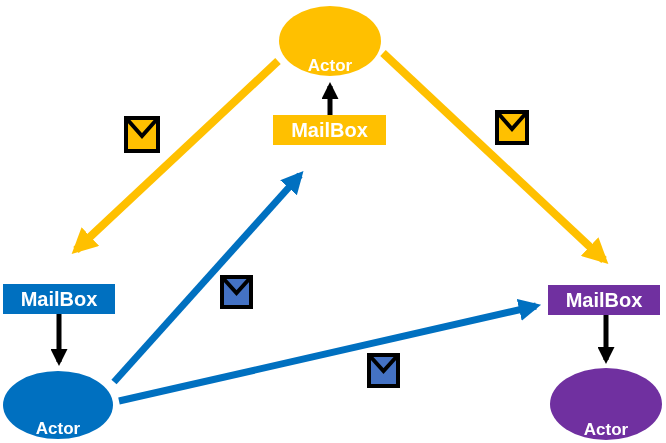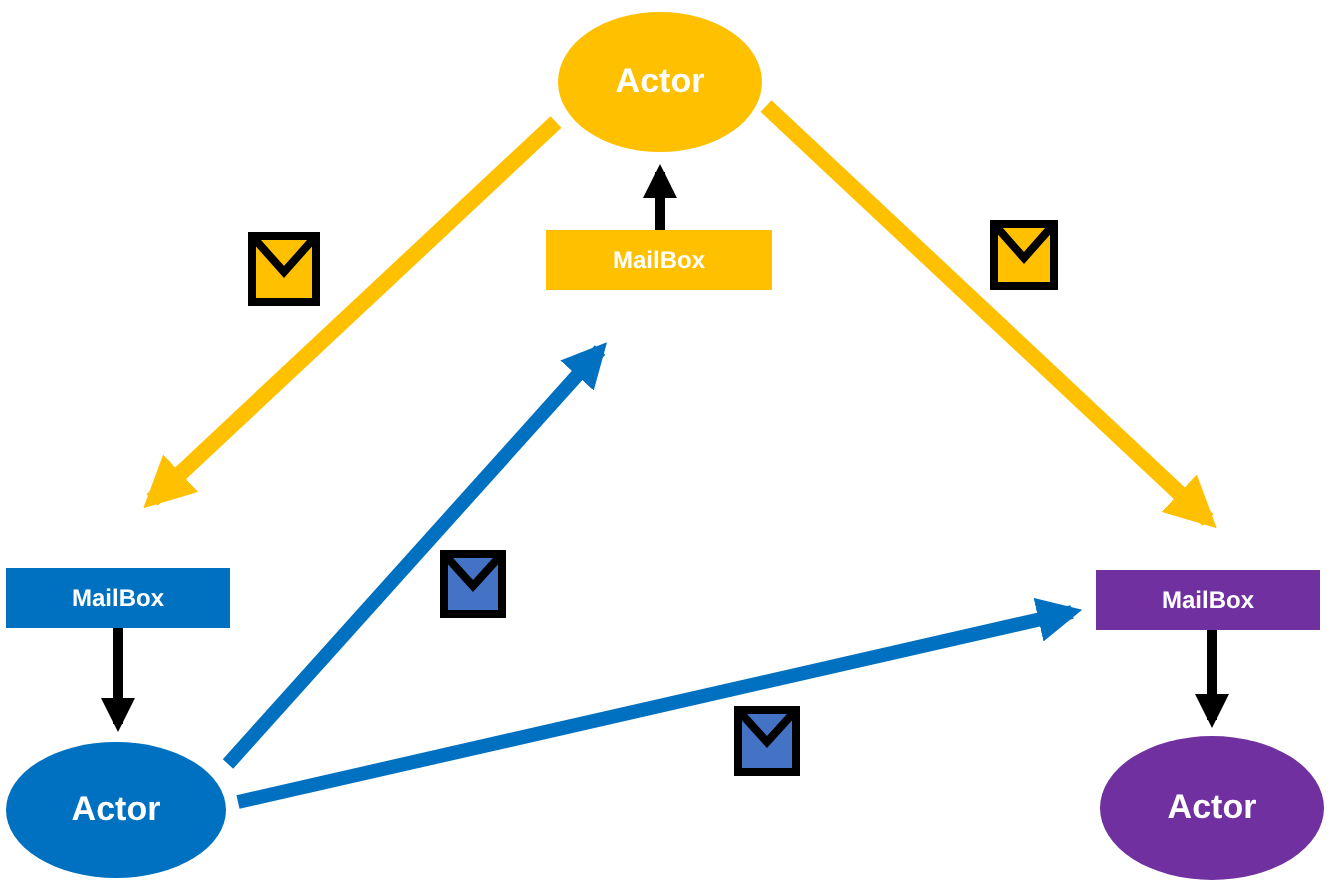--- a/index.html
+++ b/index.html
@@ -1,21 +1,21 @@
 <!DOCTYPE html>
 <html><head>
 <meta charset="utf-8">
 <style>
   html,body{margin:0;padding:0;background:#fff;font-family:"Liberation Sans",sans-serif;}
   .stage{position:relative;width:666px;height:443px;background:#ffffff;overflow:hidden;}
   .layer{position:absolute;left:0;top:0;width:666px;height:443px;}
   .node{position:absolute;display:flex;align-items:center;justify-content:center;
         color:#ffffff;font-weight:bold;box-sizing:border-box;}
-  .ellipse{border-radius:50%;font-size:17px;}
-  .rect{font-size:12px;}
+  .ellipse{border-radius:50%;font-size:17px;align-items:flex-end;}
+  .rect{font-size:20px;}
   .gold-bg{background:#FFC000;}
   .blue-bg{background:#0070C0;}
   .purple-bg{background:#7030A0;}
   svg{display:block;}
 </style>
 </head>
 <body>
 
 <div class="stage">
 

